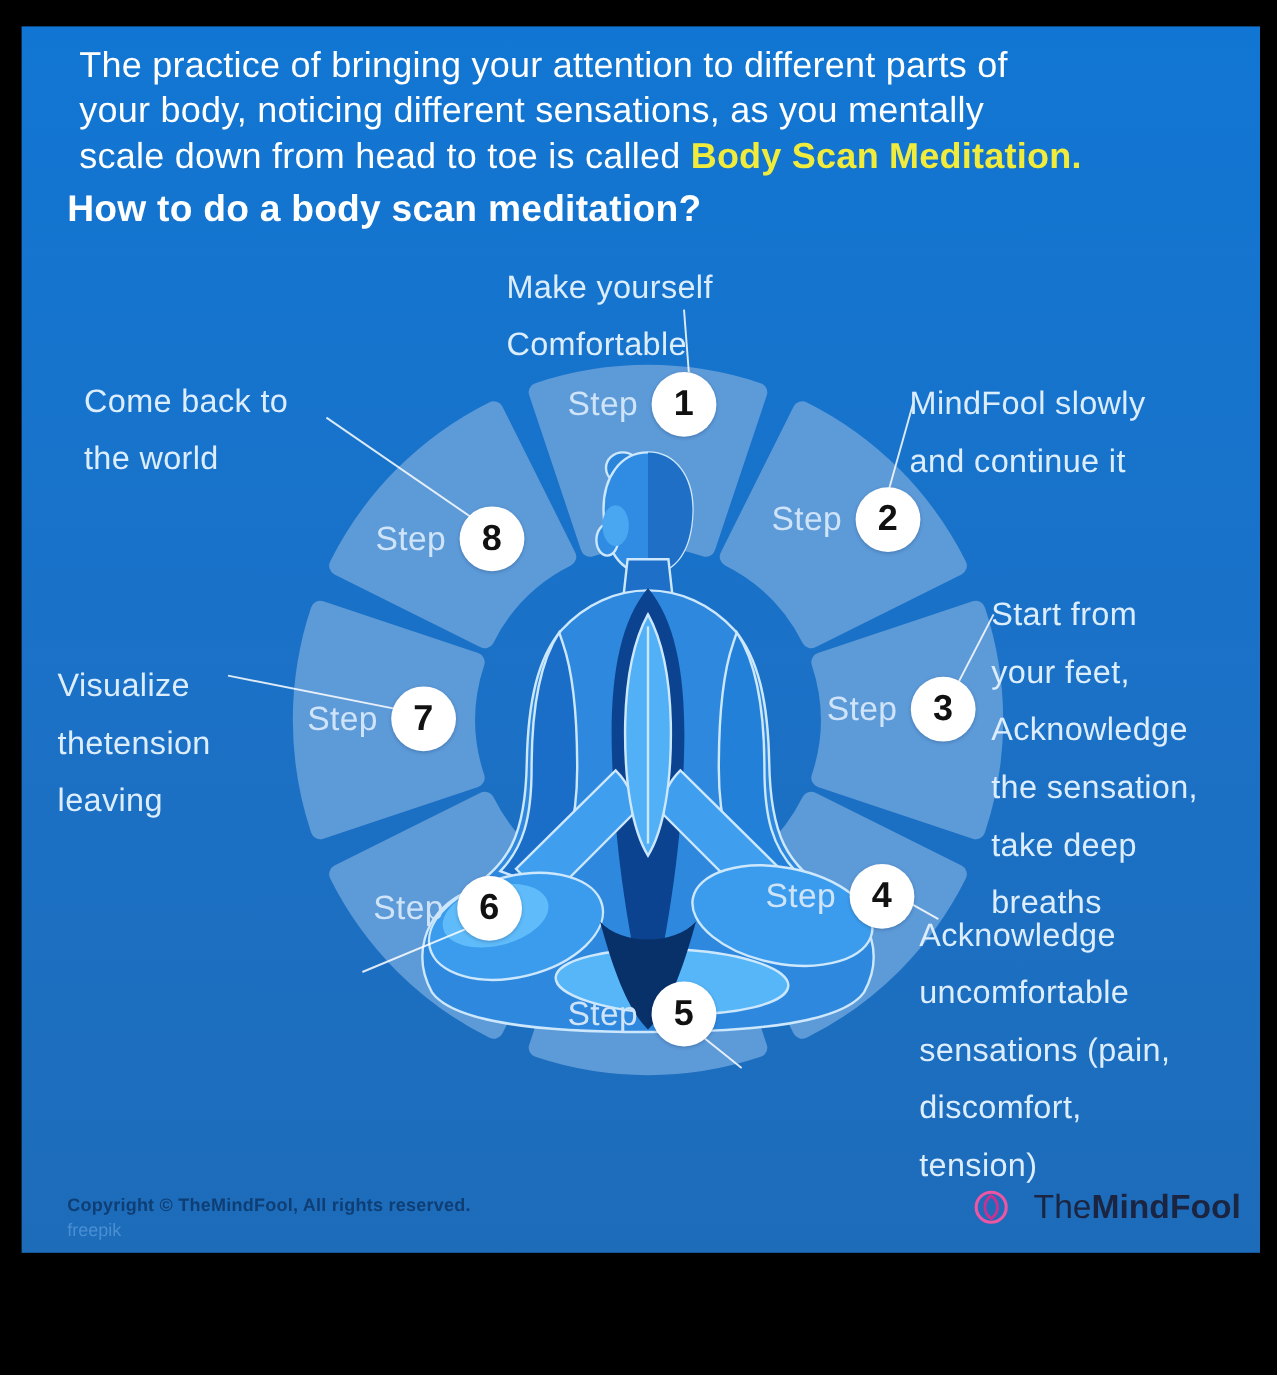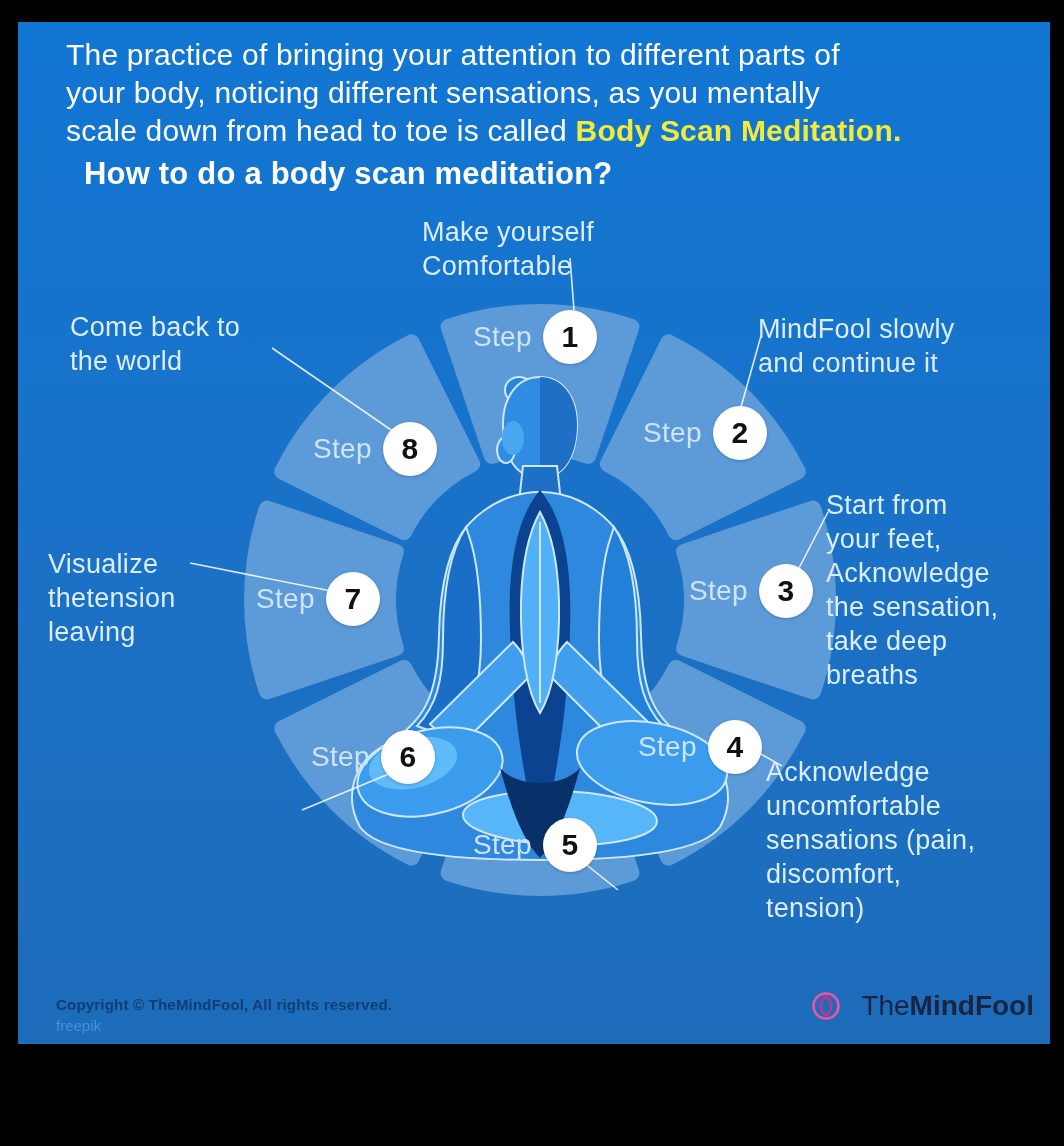--- a/index.html
+++ b/index.html
@@ -6,30 +6,30 @@
   body{width:1064px;height:1146px;position:relative;overflow:hidden;
        font-family:"Liberation Sans","DejaVu Sans",sans-serif;}
   .panel{position:absolute;left:18px;top:22px;width:1032px;height:1022px;
          background:linear-gradient(180deg,#1176d3 0%,#1b71c6 55%,#1d6cba 100%);}
   .scene{position:absolute;left:0;top:0;}
 
   .intro{position:absolute;left:38px;top:14px;width:960px;color:#ffffff;
          font-size:30px;line-height:38px;font-weight:500;letter-spacing:.2px;margin-left:10px;}
   .intro .hl{color:#f1ec3c;font-weight:700;}
   .question{position:absolute;left:38px;top:134px;color:#ffffff;
-            font-size:31px;font-weight:700;letter-spacing:.2px;margin-left:28px;}
+            font-size:31px;font-weight:700;letter-spacing:.2px;}
 
   .stepgroup{position:absolute;display:flex;align-items:center;gap:11px;}
   .steplabel{color:#cfe4f9;font-size:28px;letter-spacing:.3px;}
   .badge{width:54px;height:54px;border-radius:50%;background:#ffffff;
          display:flex;align-items:center;justify-content:center;
          color:#111111;font-size:30px;font-weight:700;
          box-shadow:0 1px 3px rgba(0,30,70,.25);}
   .desc{position:absolute;white-space:pre-line;color:#dcedfd;
-        font-size:27px;line-height:34px;letter-spacing:.3px;}
+        font-size:27px;line-height:48px;letter-spacing:.3px;}
 
   .sg1{left:455px;top:288px}.sg2{left:625px;top:384px}.sg3{left:671px;top:542px}
   .sg4{left:620px;top:698px}.sg5{left:455px;top:796px}.sg6{left:293px;top:708px}
   .sg7{left:238px;top:550px}.sg8{left:295px;top:400px}
   .dd1{left:404px;top:193px}.dd2{left:740px;top:290px}.dd3{left:808px;top:466px}
   .dd4{left:748px;top:733px}.dd5{left:402px;top:873px}.dd6{left:27px;top:753px}
   .dd7{left:30px;top:525px}.dd8{left:52px;top:288px}
 
   .copy{position:absolute;left:38px;top:974px;font-size:15px;font-weight:700;
         color:#0f3e74;letter-spacing:.2px;}

